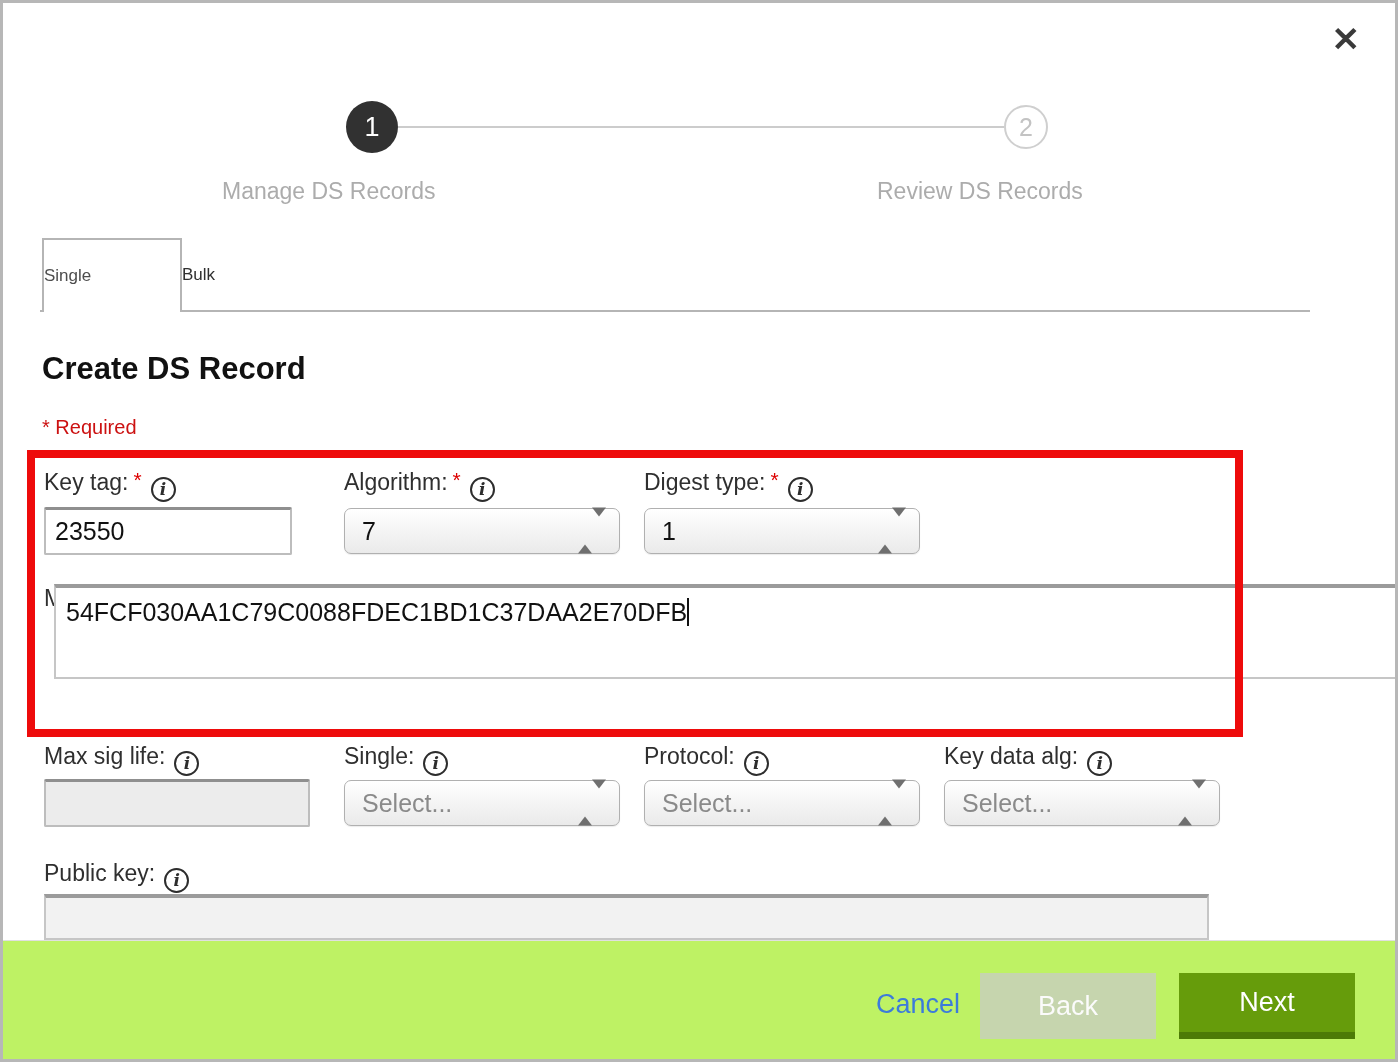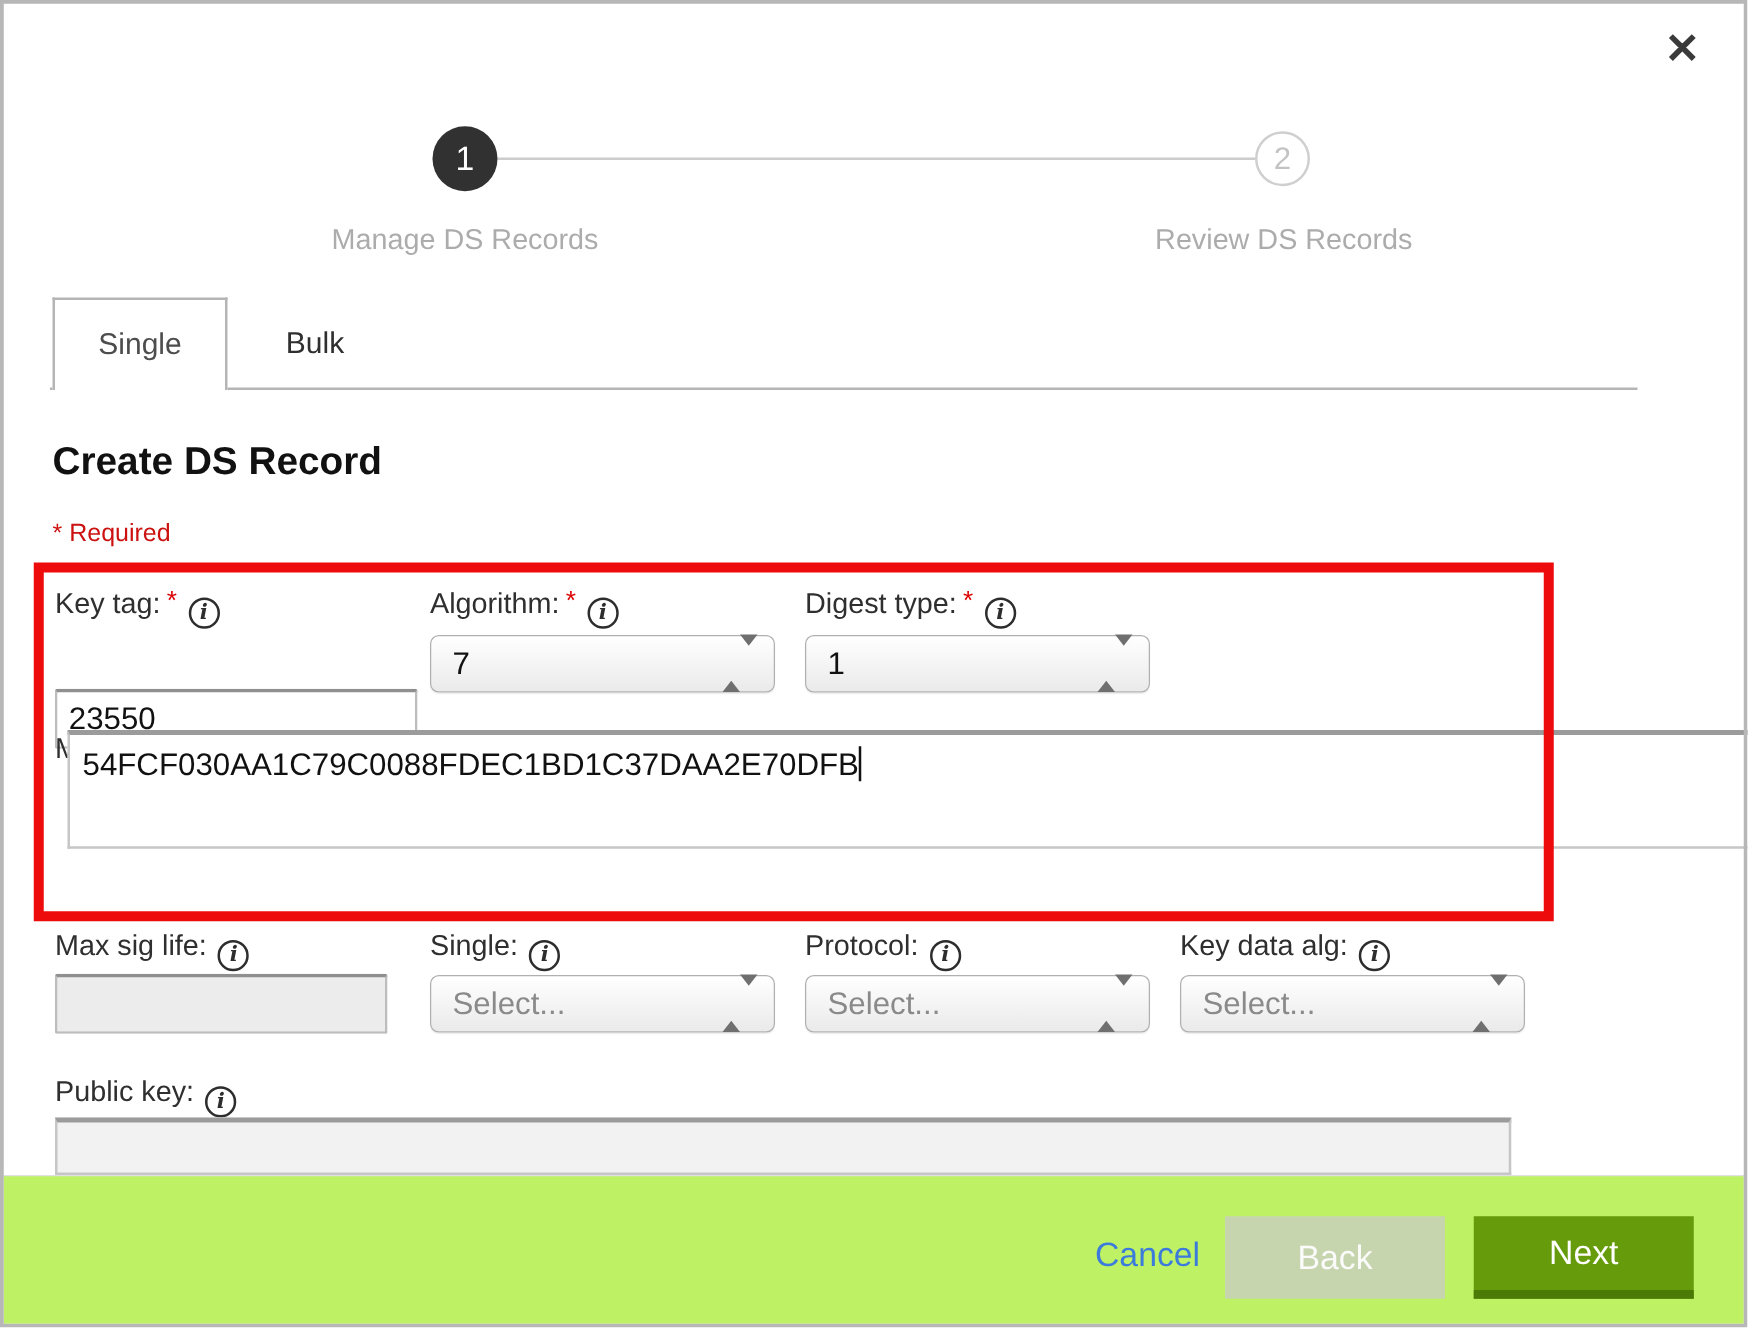--- a/index.html
+++ b/index.html
@@ -15,26 +15,26 @@
   
   .close-btn {
     position:absolute; top:22px; right:38px; font-size:34px; font-weight:700;
     color:#3a3a3a; cursor:pointer; line-height:1; z-index:10;
   }
   
   .step-connector { position:absolute; left:398px; top:126px; width:606px; height:2px; background:#cccccc; }
   .step-circle { position:absolute; border-radius:50%; display:flex; align-items:center; justify-content:center; }
   .step-circle.current { left:346px; top:101px; width:52px; height:52px; background:#313131; color:#fff; font-size:27px; }
   .step-circle.upcoming { left:1004px; top:105px; width:44px; height:44px; background:#fff; border:2px solid #cfcfcf; color:#c3c3c3; font-size:25px; }
-  .step-label { position:absolute; top:178px; width:300px; text-align:center; font-size:23px; color:#acacac; }
+  .step-label { position:absolute; top:178px; width:300px; font-size:23px; color:#acacac; }
   .step-label.one { left:222px; }
   .step-label.two { left:877px; }
   
   .tab-bar-line { position:absolute; left:40px; top:310px; width:1270px; height:2px; background:#b5b5b5; }
-  .tab { position:absolute; top:238px; height:74px; display:flex; align-items:center; justify-content:center; font-size:24px; cursor:pointer; }
+  .tab { position:absolute; top:238px; height:74px; display:flex; align-items:center; font-size:17px; cursor:pointer; }
   .tab.active { left:42px; width:140px; background:#fff; border:2px solid #b5b5b5; border-bottom:none; z-index:2; color:#4d4d4d; }
   .tab.inactive { left:182px; width:140px; color:#2f2f2f; }
   
   .form-title { position:absolute; left:42px; top:351px; font-size:31px; font-weight:700; color:#111; }
   .required-note { position:absolute; left:42px; top:416px; font-size:20px; color:#cc1111; }
   
   .highlight-box { position:absolute; left:27px; top:450px; width:1216px; height:287px; border:8px solid #ee0b0b; z-index:5; pointer-events:none; }
   
   .lbl { position:absolute; font-size:23px; color:#2f2f2f; white-space:nowrap; }
   .req-star { color:#dd0000; font-size:21px; margin-left:5px; position:relative; top:-3px; }
@@ -122,21 +122,21 @@
   <span>Algorithm:</span><span class="req-star">*</span><span class="info-icon">
       <span>i</span>
     </span>
 </div>
 <div class="lbl" style="left:644px; top:469px;">
   <span>Digest type:</span><span class="req-star">*</span><span class="info-icon">
       <span>i</span>
     </span>
 </div>
 
-<div class="text-input" style="left:44px; top:507px; width:290px;margin-top:44px;">
+<div class="text-input" style="left:44px; top:507px; width:248px;">
   <span>23550</span>
 </div>
 <div class="select" style="left:344px; top:508px; width:276px;">
   <span>7</span>
   <span class="sel-arrows"><span class="tri-up"></span><span class="tri-down"></span></span>
 </div>
 <div class="select" style="left:644px; top:508px; width:276px;">
   <span>1</span>
   <span class="sel-arrows"><span class="tri-up"></span><span class="tri-down"></span></span>
 </div>

